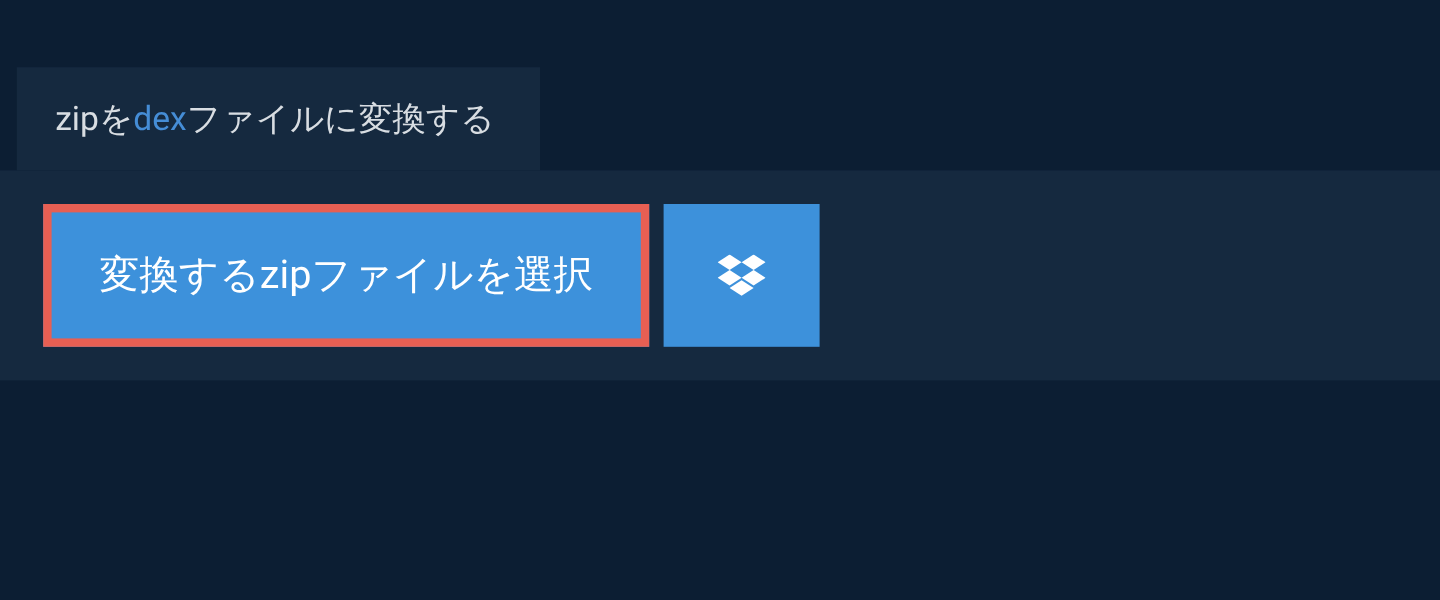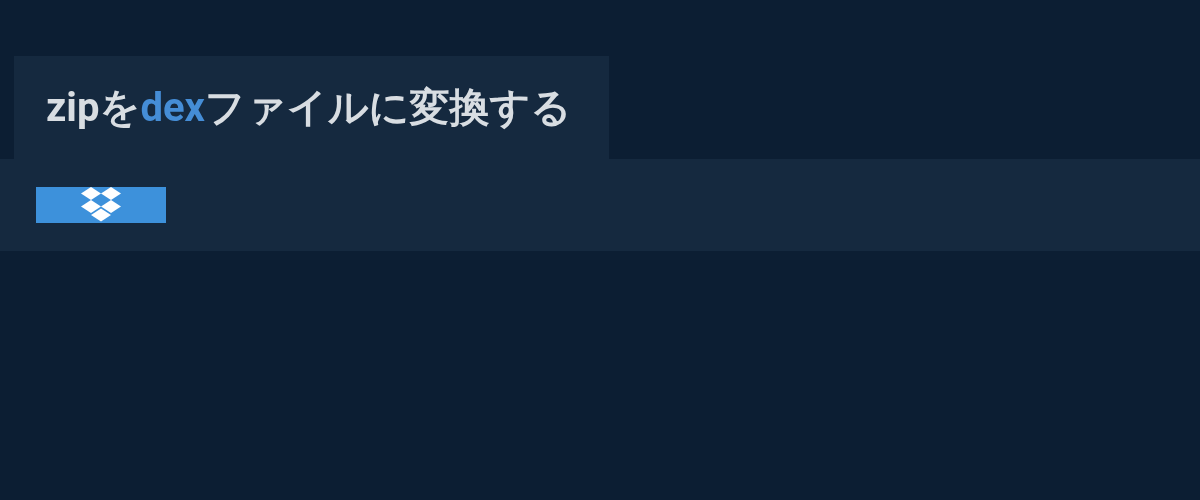--- a/index.html
+++ b/index.html
@@ -15,22 +15,22 @@
       overflow: hidden;
     }
     .header-panel {
       background: #15293f;
       display: inline-block;
       padding: 24px 38px 24px 32px;
       margin-top: 56px;
       margin-left: 14px;
     }
     .header-title {
-      font-size: 40px;
-      font-weight: 700;
+      font-size: 28px;
+      font-weight: 400;
       color: #d8dde2;
     }
     .highlight {
       color: #458dd6;
     }
     .content-panel {
       background: #15293f;
       padding: 28px 0 28px 36px;
       margin-left: 0;
       width: 100%;
@@ -73,20 +73,23 @@
 
 
 <div class="header-panel">
   <h1 class="header-title">
     <span>zipを</span><span class="highlight">dex</span><span>ファイルに変換する</span>
   </h1>
 </div>
 
 <div class="content-panel">
   <div class="button-row">
+    <div class="select-button">
+      <span>変換するzipファイルを選択</span>
+    </div>
     <div class="dropbox-button">
       <svg class="dropbox-icon" viewBox="0 0 40 36" fill="#ffffff">
         <path d="M10 0 L20 6.5 L10 13 L0 6.5 Z"></path>
         <path d="M30 0 L40 6.5 L30 13 L20 6.5 Z"></path>
         <path d="M0 6.5 L10 13 L0 19.5 L10 26 L20 19.5 L10 13 Z" opacity="0"></path>
         <path d="M10 13 L20 19.5 L10 26 L0 19.5 Z"></path>
         <path d="M30 13 L40 19.5 L30 26 L20 19.5 Z"></path>
         <path d="M20 21.5 L30 28 L20 34.5 L10 28 Z"></path>
       </svg>
     </div>

